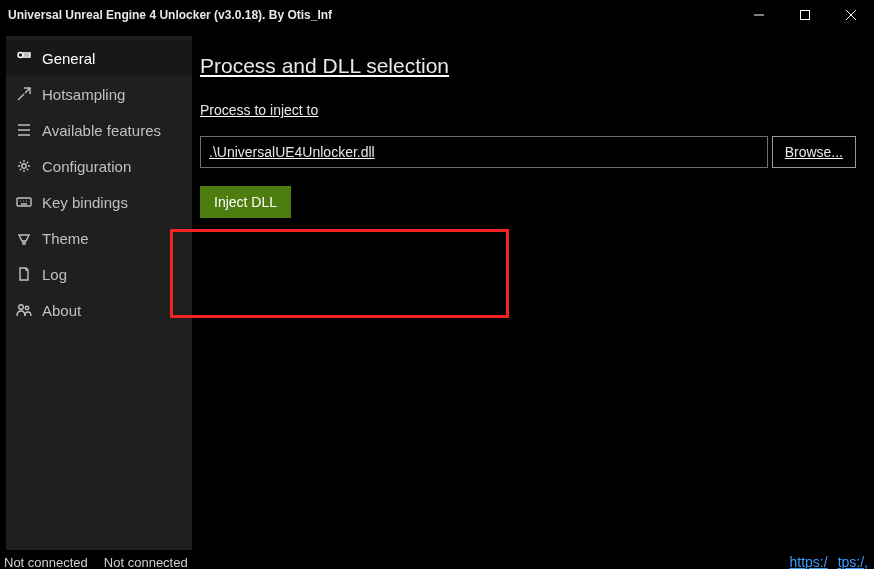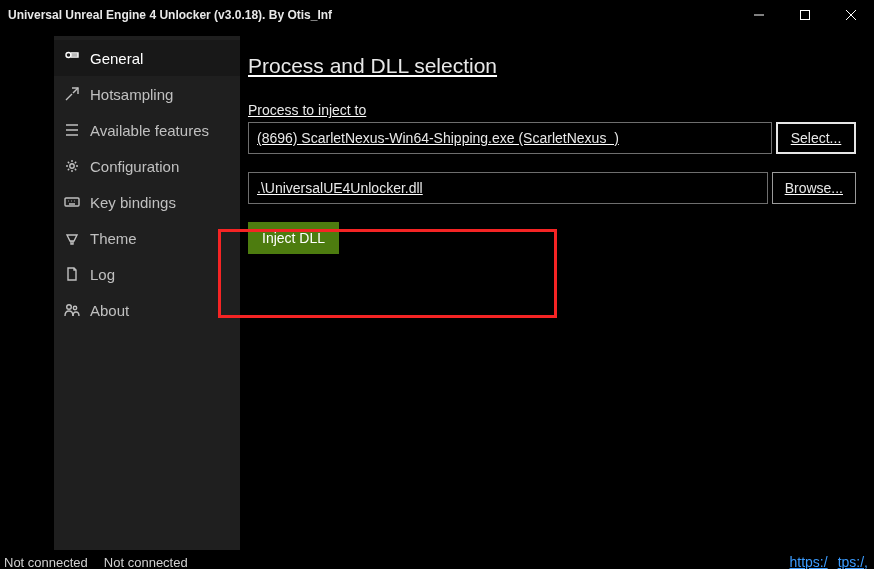--- a/index.html
+++ b/index.html
@@ -45,21 +45,20 @@
       height: 10px;
       stroke: #fff;
       fill: none;
     }
     .app-body {
       display: flex;
       height: 520px;
       background: #000;
       padding: 6px 6px 0 6px;
       gap: 4px;
-      margin-left: 48px;
     }
     .sidebar {
       width: 186px;
       background: #1f1f1f;
       flex-shrink: 0;
       padding-top: 4px;
       padding-right: 0;
     }
     .sidebar-item {
       display: flex;
@@ -281,24 +280,20 @@
       </span>
       <span>About</span>
     </div>
   </div>
 
   <div class="main">
     <div class="page-title">Process and DLL selection</div>
 
     <div class="field-group">
       <div class="field-label">Process to inject to</div>
-      <div class="field-row">
-        <input class="field-input" readonly="" value="(8696) ScarletNexus-Win64-Shipping.exe (ScarletNexus  )" style="">
-        <button class="field-btn primary-border">Select...</button>
-      </div>
     </div>
 
     <div class="field-group">
       <div class="field-row">
         <input class="field-input" value=".\UniversalUE4Unlocker.dll" style="">
         <button class="field-btn">Browse...</button>
       </div>
     </div>
 
     <button class="inject-btn">Inject DLL</button>

